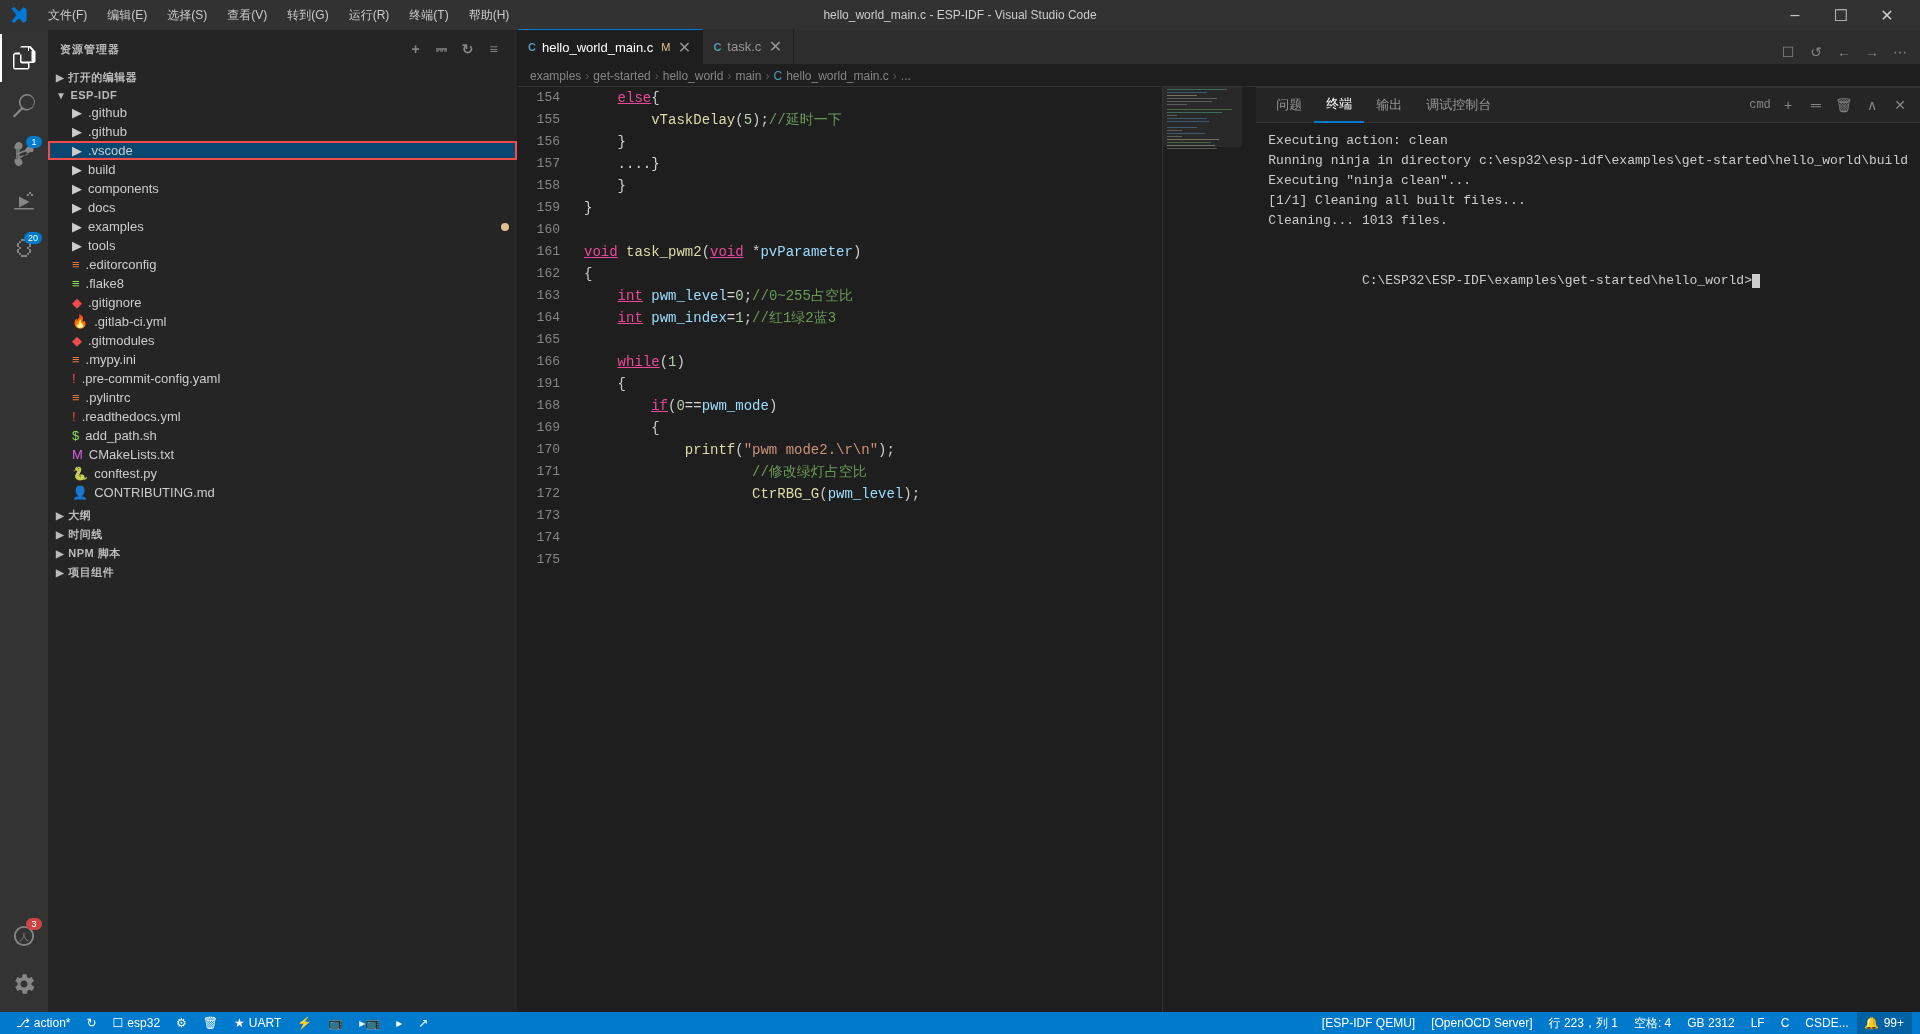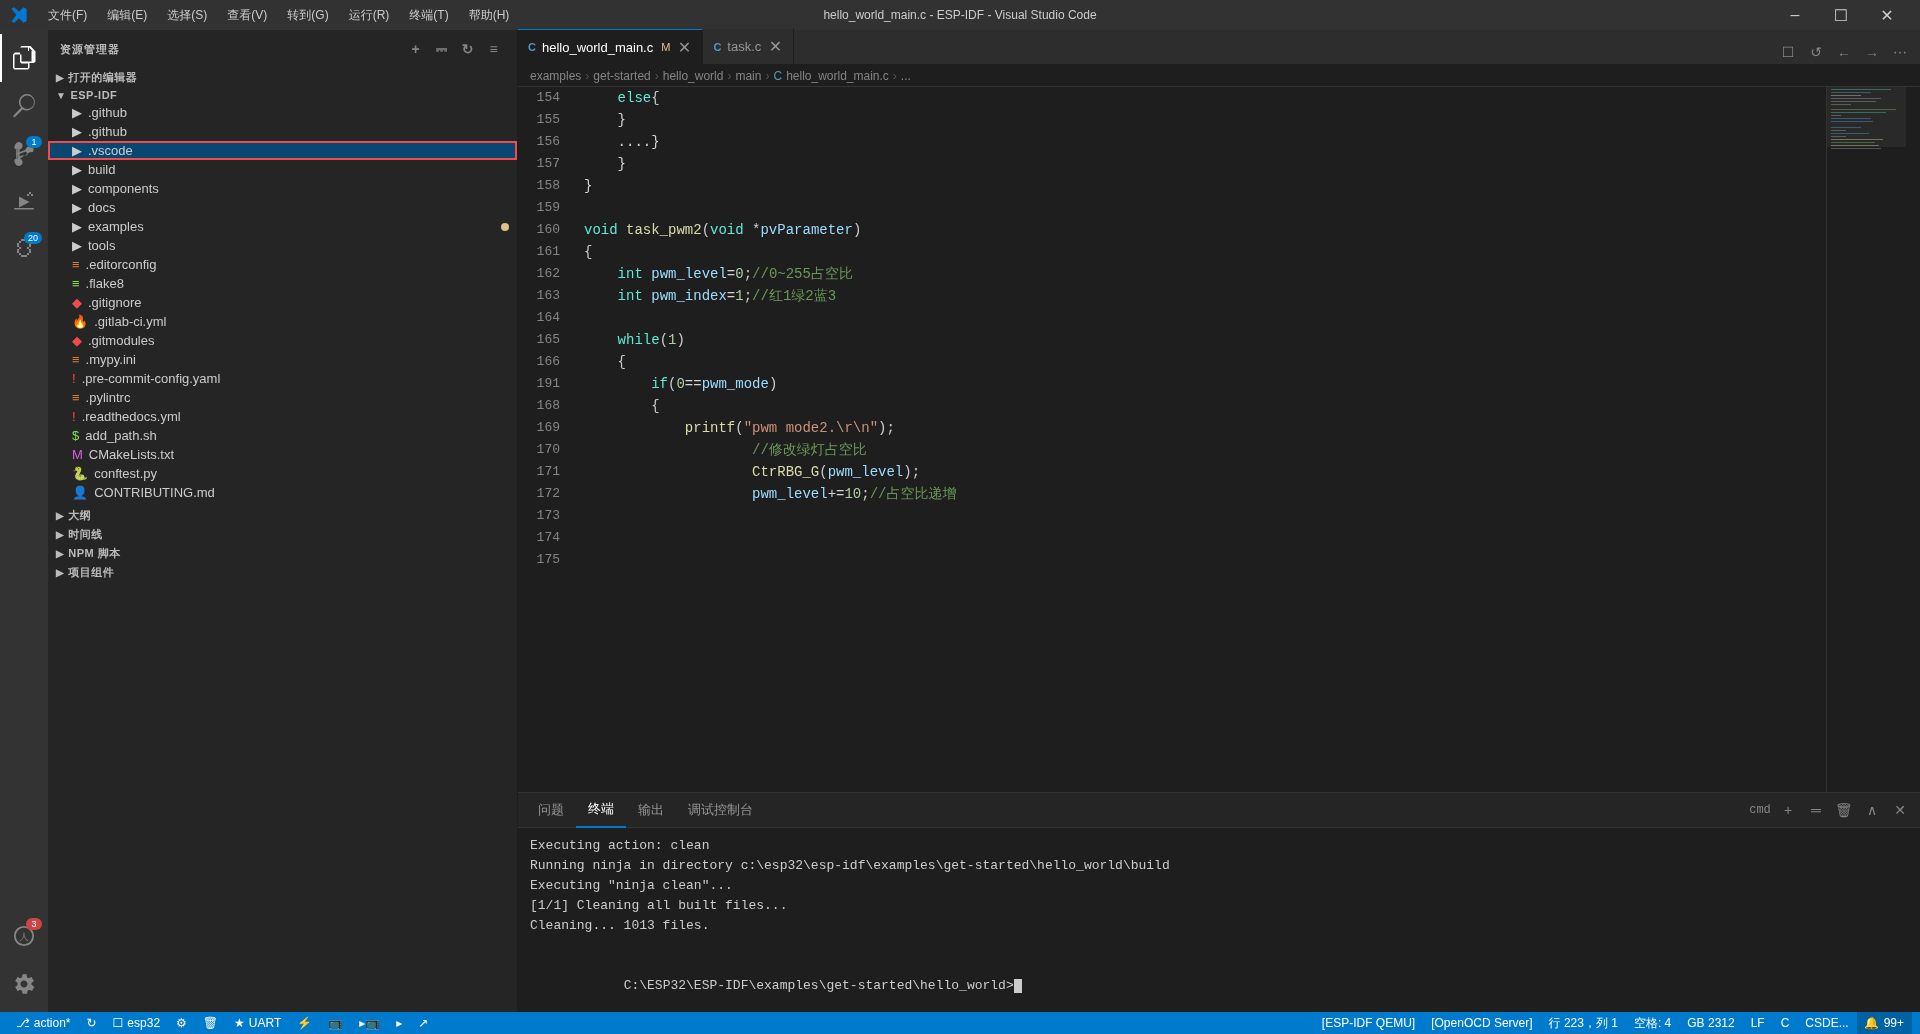--- a/index.html
+++ b/index.html
@@ -315,21 +315,21 @@
     #code-content::-webkit-scrollbar { width: 10px; height: 10px; }
     #code-content::-webkit-scrollbar-track { background: #1e1e1e; }
     #code-content::-webkit-scrollbar-thumb { background: #424242; }
 
     .code-line {
       display: block;
       height: 22px;
       white-space: pre;
       line-height: 22px;
     }
-    .kw { color: #5eead4; }
+    .kw { color: #ec4899; text-decoration: underline; }
     .fn { color: #dcdcaa; }
     .str { color: #ce9178; }
     .num { color: #b5cea8; }
     .cm { color: #6a9955; }
     .punct { color: #cccccc; }
     .var { color: #9cdcfe; }
     .op { color: #d4d4d4; }
     .plain { color: #d4d4d4; }
 
     
@@ -679,21 +679,21 @@
       <span>hello_world</span>
       <span class="breadcrumb-sep">›</span>
       <span>main</span>
       <span class="breadcrumb-sep">›</span>
       <span style="color:#519aba">C</span>
       <span>hello_world_main.c</span>
       <span class="breadcrumb-sep">›</span>
       <span>...</span>
     </div>
 
-    <div style="flex:1; display:flex; overflow:hidden; flex-direction: column;">
+    <div style="flex:1; display:flex; overflow:hidden; flex-direction: row;">
       <div style="flex:1; display:flex; overflow:hidden;">
         <div id="code-editor">
           <div id="line-numbers">
             <span class="line-num">154</span>
             <span class="line-num">155</span>
             <span class="line-num">156</span>
             <span class="line-num">157</span>
             <span class="line-num">158</span>
             <span class="line-num">159</span>
             <span class="line-num">160</span>
@@ -708,38 +708,38 @@
             <span class="line-num">169</span>
             <span class="line-num">170</span>
             <span class="line-num">171</span>
             <span class="line-num">172</span>
             <span class="line-num">173</span>
             <span class="line-num">174</span>
             <span class="line-num">175</span>
           </div>
           <div id="code-content">
             <span class="code-line"><span class="plain">    </span><span class="kw">else</span><span class="punct">{</span></span>
+            <span class="code-line"><span class="plain">        </span><span class="fn">vTaskDelay</span><span class="punct">(</span><span class="num">5</span><span class="punct">);</span><span class="cm">//延时一下</span></span>
             <span class="code-line"><span class="plain">    }</span></span>
             <span class="code-line"><span class="plain">    ....}</span></span>
             <span class="code-line"><span class="plain">    }</span></span>
             <span class="code-line"><span class="plain">}</span></span>
             <span class="code-line"></span>
             <span class="code-line"><span class="kw">void</span> <span class="fn">task_pwm2</span><span class="punct">(</span><span class="kw">void</span> <span class="op">*</span><span class="var">pvParameter</span><span class="punct">)</span></span>
             <span class="code-line"><span class="punct">{</span></span>
             <span class="code-line"><span class="plain">    </span><span class="kw">int</span> <span class="var">pwm_level</span><span class="op">=</span><span class="num">0</span><span class="punct">;</span><span class="cm">//0~255占空比</span></span>
             <span class="code-line"><span class="plain">    </span><span class="kw">int</span> <span class="var">pwm_index</span><span class="op">=</span><span class="num">1</span><span class="punct">;</span><span class="cm">//红1绿2蓝3</span></span>
             <span class="code-line"></span>
             <span class="code-line"><span class="plain">    </span><span class="kw">while</span><span class="punct">(</span><span class="num">1</span><span class="punct">)</span></span>
             <span class="code-line"><span class="plain">    </span><span class="punct">{</span></span>
             <span class="code-line"><span class="plain">        </span><span class="kw">if</span><span class="punct">(</span><span class="num">0</span><span class="op">==</span><span class="var">pwm_mode</span><span class="punct">)</span></span>
             <span class="code-line"><span class="plain">        </span><span class="punct">{</span></span>
             <span class="code-line"><span class="plain">            </span><span class="fn">printf</span><span class="punct">(</span><span class="str">"pwm mode2.\r\n"</span><span class="punct">);</span></span>
             <span class="code-line"><span class="plain">                    </span><span class="cm">//修改绿灯占空比</span></span>
             <span class="code-line"><span class="plain">                    </span><span class="fn">CtrRBG_G</span><span class="punct">(</span><span class="var">pwm_level</span><span class="punct">);</span></span>
-            <span class="code-line"><span class="plain">                    </span><span class="var">pwm_level</span><span class="op">+=</span><span class="num">10</span><span class="punct">;</span><span class="cm">//占空比递增</span></span>
             <span class="code-line"></span>
           </div>
         </div>
 
         <div id="minimap">
           <svg width="80" height="400" xmlns="http://www.w3.org/2000/svg">
             <rect width="80" height="400" fill="#1e1e1e"></rect>
 
             <rect x="4" y="2" width="60" height="1" fill="#4ec9b0" opacity="0.4"></rect>
             <rect x="4" y="5" width="40" height="1" fill="#569cd6" opacity="0.4"></rect>

